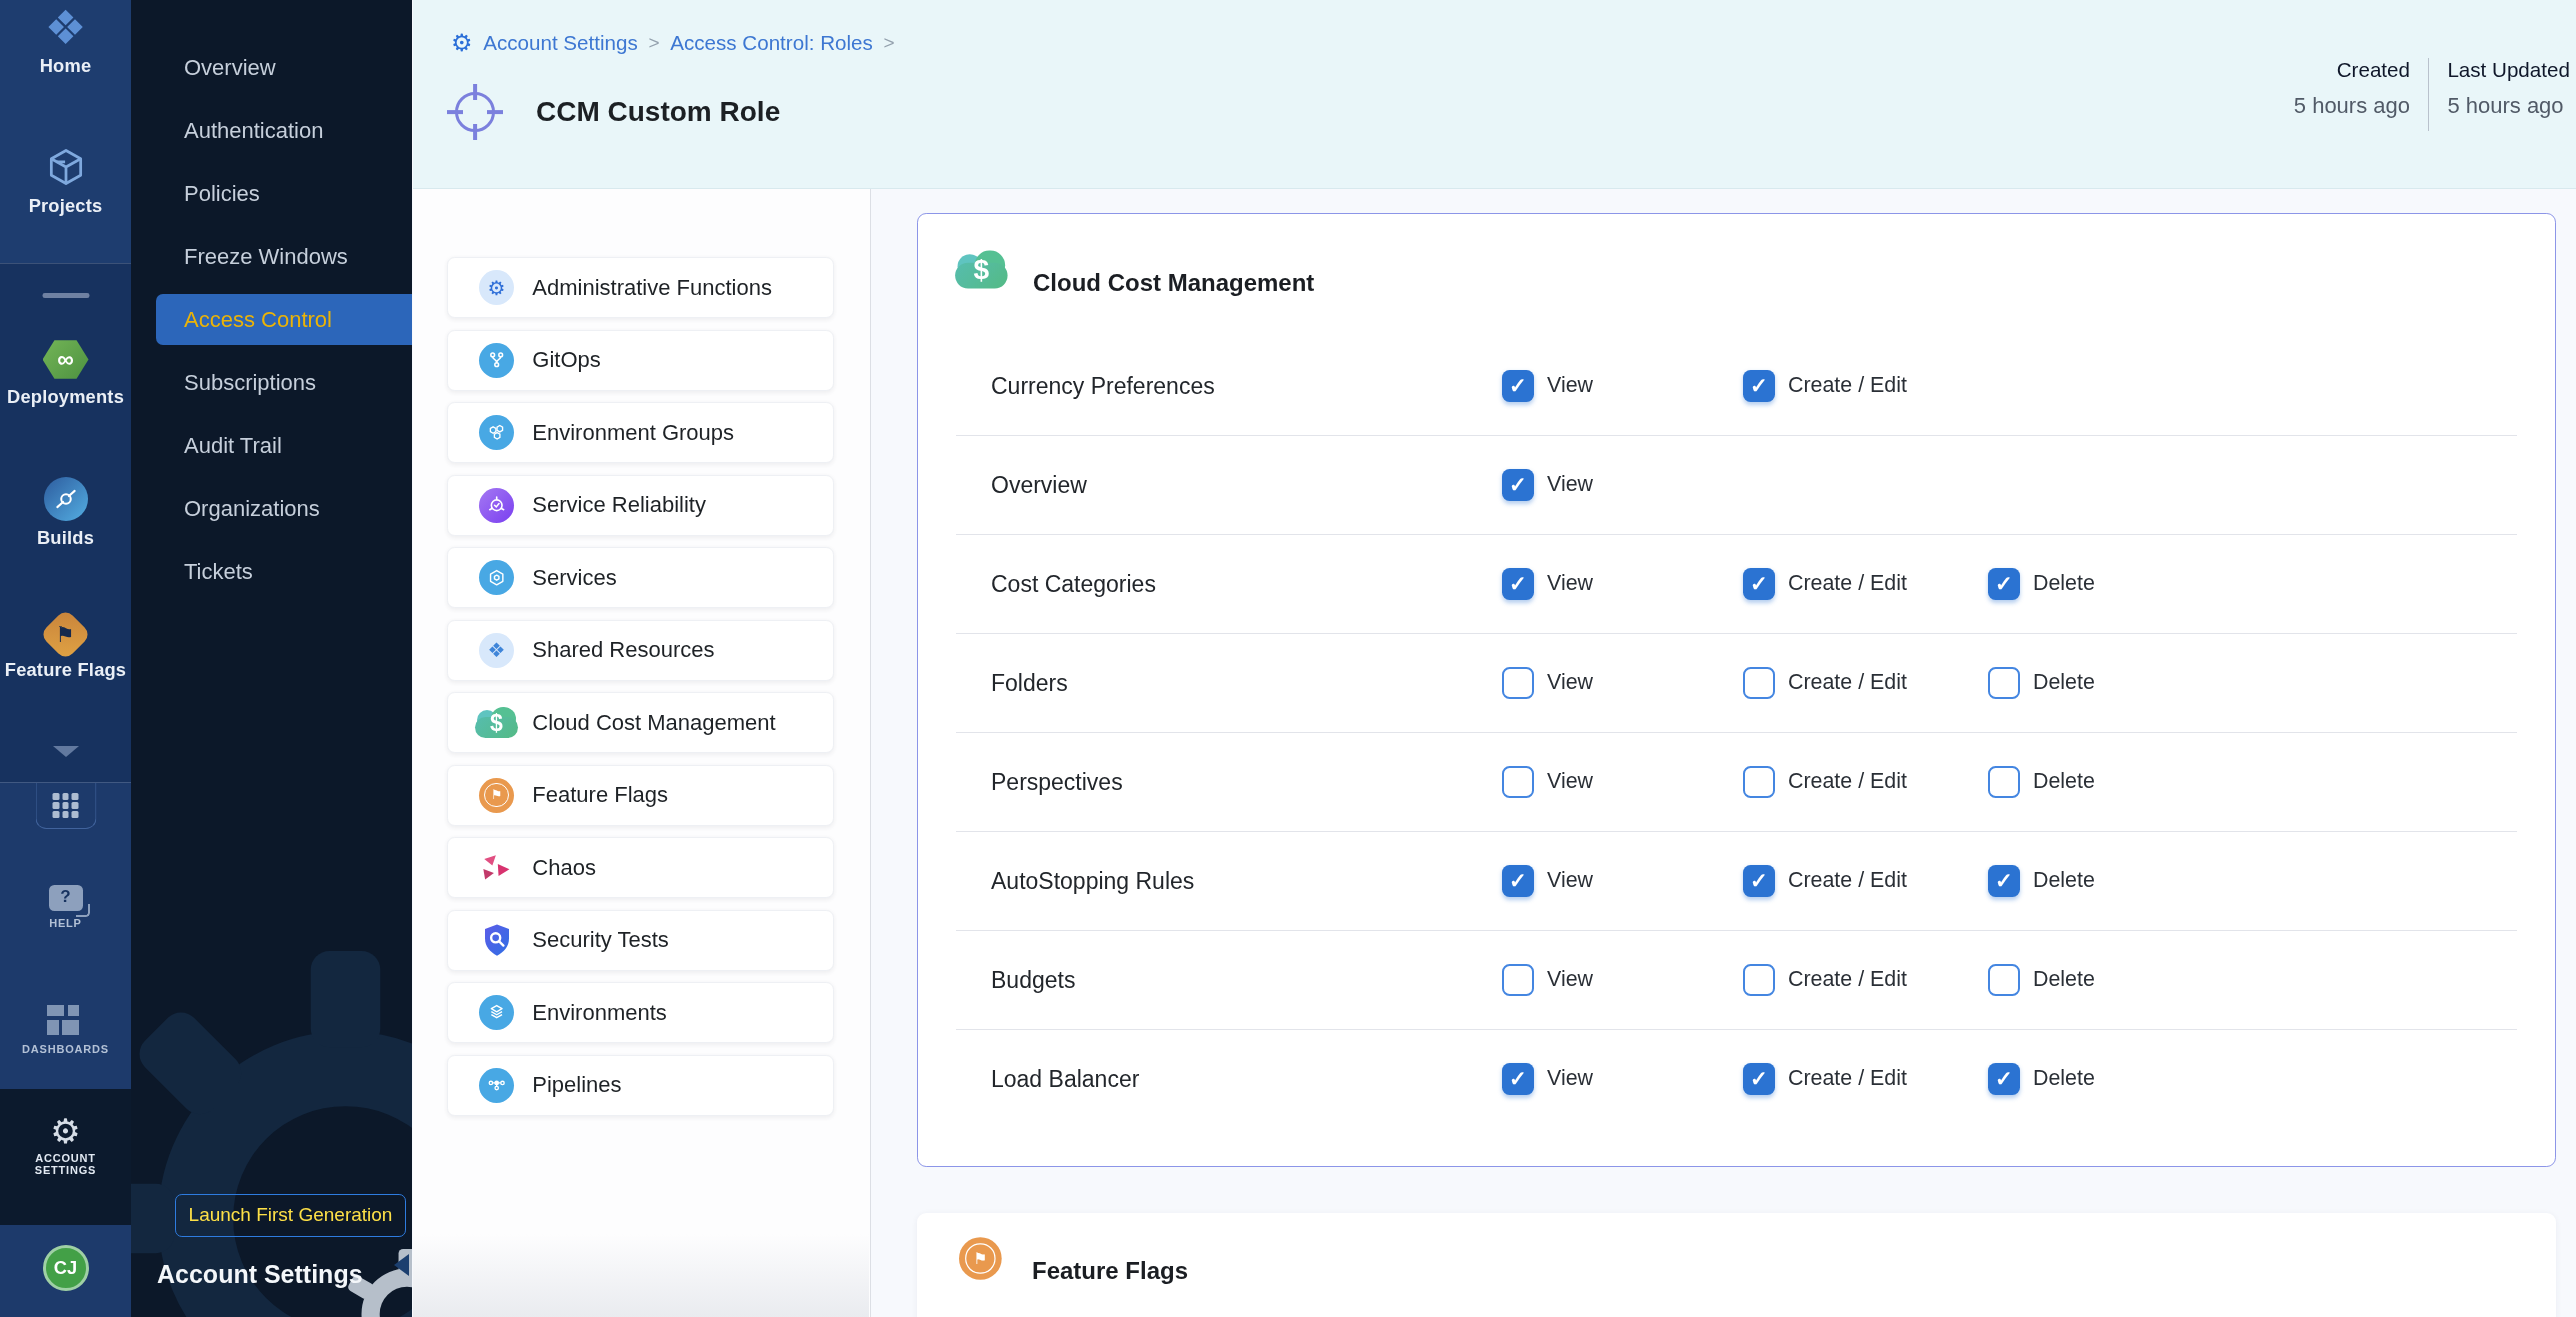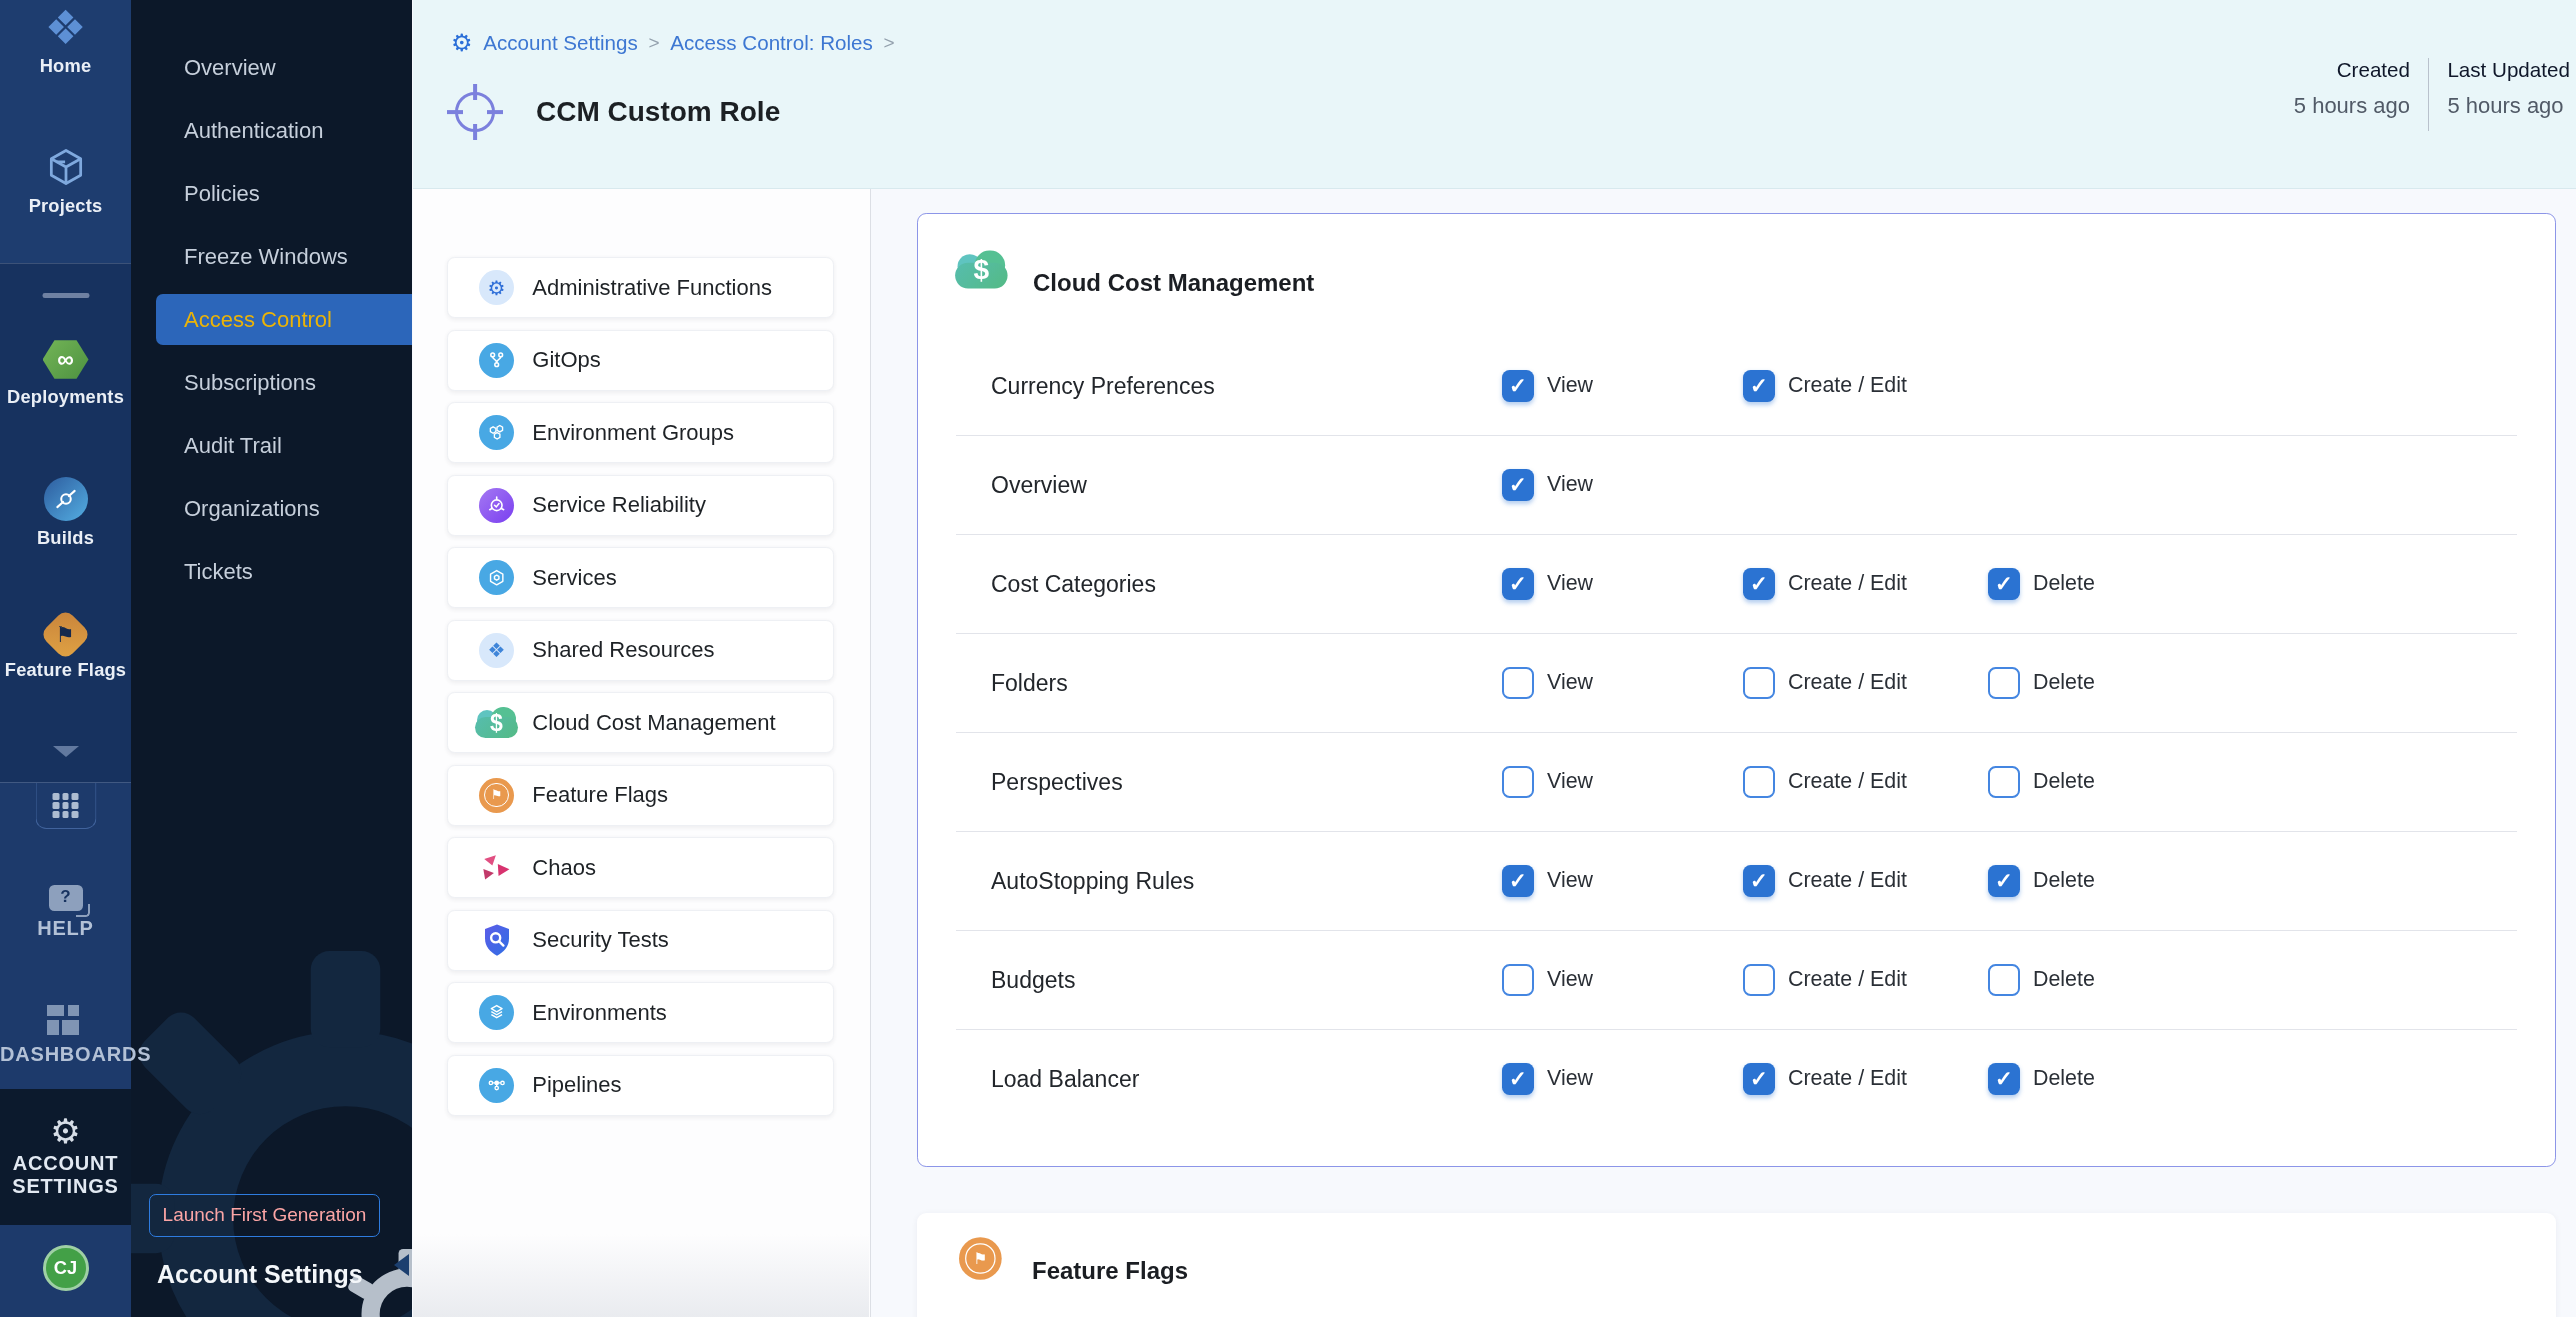--- a/index.html
+++ b/index.html
@@ -9,21 +9,21 @@
   
   .rail{position:absolute;left:0;top:0;width:131px;height:100%;background:#17325f;z-index:30;}
   .rail .band-a{position:absolute;left:0;top:0;width:100%;height:263px;background:#1e3d6f;}
   .rail .band-b{position:absolute;left:0;top:782px;width:100%;height:307px;background:#1d3a6b;}
   .rail .band-dark{position:absolute;left:0;top:1089px;width:100%;height:136px;background:#0c1a2d;}
   .rail .band-c{position:absolute;left:0;top:1225px;width:100%;bottom:0;background:#1d3a6b;}
   .rail-div{position:absolute;left:0;width:100%;height:0.8px;background:rgba(255,255,255,.16);}
   .rail-dash{position:absolute;left:50%;transform:translateX(-50%);top:293px;width:47px;height:4.6px;border-radius:2.3px;background:#6f81a2;}
   .rail-item{position:absolute;left:0;width:100%;text-align:center;cursor:pointer;}
   .rail-item .rlabel{display:block;margin-top:6.1px;font-size:18.3px;font-weight:700;color:#eaeff6;letter-spacing:0.2px;}
-  .rail-item .rlabel.small{font-size:20px;font-weight:700;color:#b3c1d6;letter-spacing:0.8px;}
+  .rail-item .rlabel.small{font-size:11px;font-weight:700;color:#b3c1d6;letter-spacing:0.8px;}
   .ric{display:flex;align-items:center;justify-content:center;margin:0 auto;}
   .home-glyph{font-size:47px;color:#5d90d5;line-height:43px;}
   .hexagon{width:46px;height:41px;margin:0 auto;background:linear-gradient(135deg,#74b557,#4c9140);
     clip-path:polygon(26% 3%,74% 3%,100% 50%,74% 97%,26% 97%,0% 50%);display:flex;align-items:center;justify-content:center;}
   .hexagon span{color:#fff;font-size:23px;font-weight:700;}
   .builds-circle{width:44px;height:44px;border-radius:50%;background:linear-gradient(135deg,#2d5c9e,#54aee2);display:flex;align-items:center;justify-content:center;margin:0 auto;}
   .ff-diamond{width:37px;height:37px;border-radius:10px;transform:rotate(45deg);background:linear-gradient(135deg,#c8833b,#e0a344);margin:4.6px auto 1.5px auto;display:flex;align-items:center;justify-content:center;}
   .ff-diamond span{transform:rotate(-45deg);color:#15294d;font-size:21.4px;}
   .chevron-down{width:0;height:0;margin:0 auto;border-left:13px solid transparent;border-right:13px solid transparent;border-top:11.5px solid #62799f;}
   .gridbox{position:absolute;left:50%;transform:translateX(-50%);top:783px;width:61px;height:46px;border:1.5px solid #41639c;border-top:none;border-radius:0 0 10.7px 10.7px;display:flex;align-items:center;justify-content:center;cursor:pointer;}
@@ -43,21 +43,21 @@
 
   
   .subnav{position:absolute;left:131px;top:0;width:281px;height:100%;background:#0c1829;z-index:20;overflow:hidden;}
   .subnav-items{position:absolute;left:0;top:0;width:100%;padding-top:36px;}
   .subnav-item{position:relative;height:63px;line-height:63px;padding-left:53px;font-size:22px;color:#c6cfdb;cursor:pointer;white-space:nowrap;}
   .subnav-item.active{color:#eab308;font-weight:400;}
   .subnav-item.active:before{content:"";position:absolute;left:25px;right:0;top:6.1px;bottom:6.1px;background:#2c66ba;border-radius:6.9px 0 0 6.9px;z-index:-1;}
   .subnav-item{z-index:1;}
   .gear-mark{position:absolute;left:-53px;bottom:-168px;opacity:1;}
   .gear-light{position:absolute;right:-60px;bottom:-61px;}
-  .launch-btn{position:absolute;left:18px;top:1194px;width:231px;height:43px;border:1.5px solid #2e7ce0;border-radius:6.9px;background:transparent;color:#fca5a5;font-size:19px;text-align:center;line-height:40px;cursor:pointer;}
+  .launch-btn{position:absolute;left:44px;top:1194px;width:231px;height:43px;border:1.5px solid #2e7ce0;border-radius:6.9px;background:transparent;color:#fde047;font-size:19px;text-align:center;line-height:40px;cursor:pointer;}
   .subnav-title{position:absolute;left:26px;top:1260px;font-size:25px;font-weight:700;color:#f4f7fa;}
   .collapse-arrow{position:absolute;right:3.1px;top:1254px;width:0;height:0;border-top:11.5px solid transparent;border-bottom:11.5px solid transparent;border-right:15.3px solid #1c3f6f;cursor:pointer;z-index:5;}
 
   
   .content{position:absolute;left:413px;top:0;right:0;bottom:0;}
   .band{position:absolute;left:0;top:0;right:0;height:189px;background:#e9f6f9;border-bottom:0.8px solid #d8e9ee;}
   .breadcrumb{position:absolute;left:38px;top:29px;display:flex;align-items:center;font-size:20.6px;}
   .breadcrumb .bgear{color:#2b6fd8;font-size:24px;margin-right:10.7px;}
   .breadcrumb a{color:#3d77d2;text-decoration:none;cursor:pointer;}
   .breadcrumb .sep{color:#93a0ad;margin:0 10.7px;font-size:19px;}

